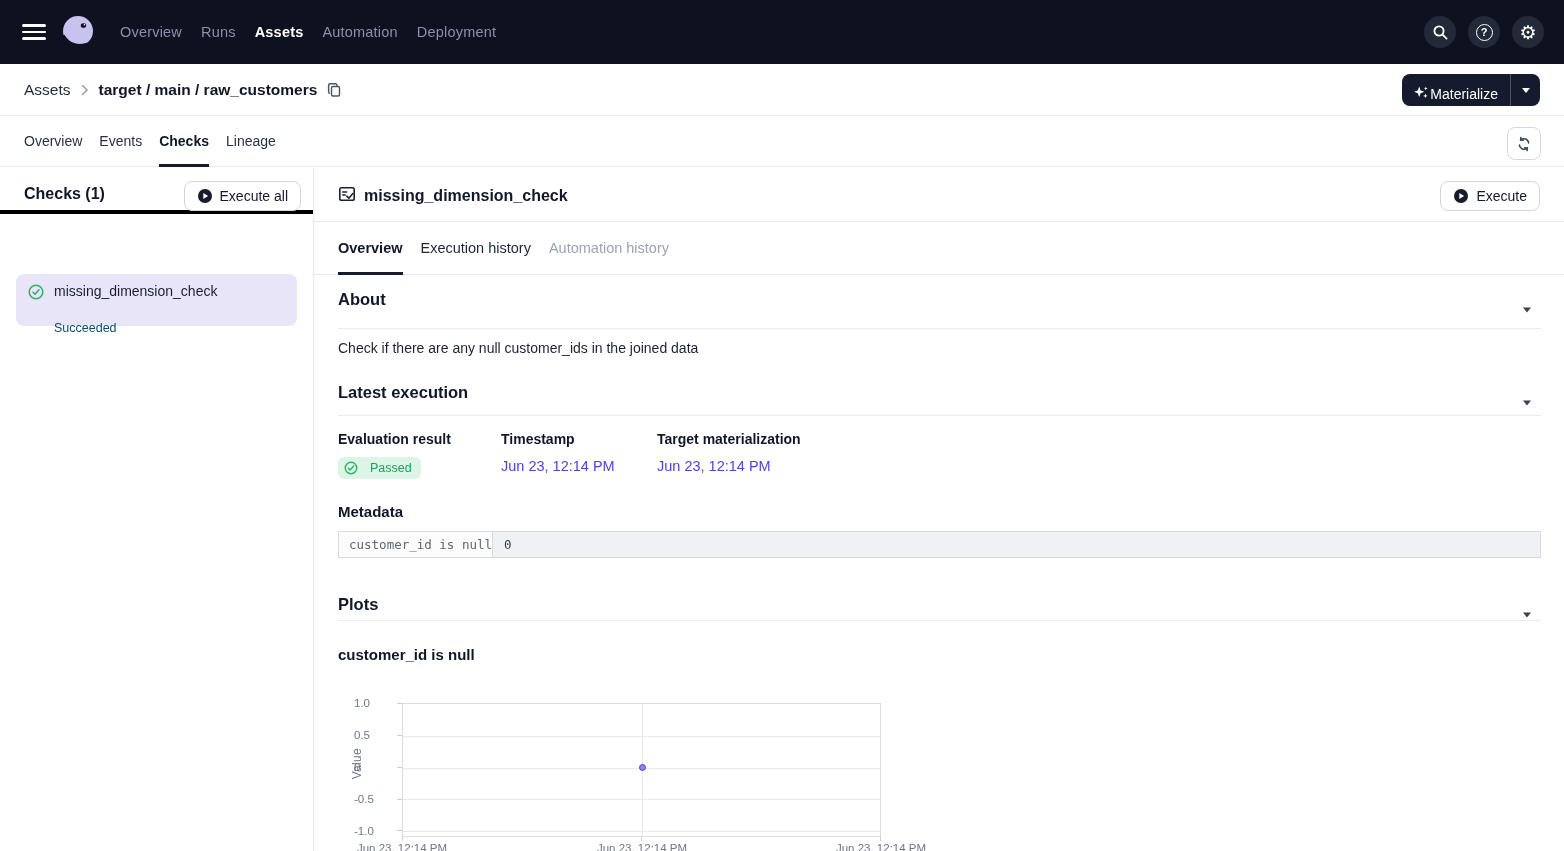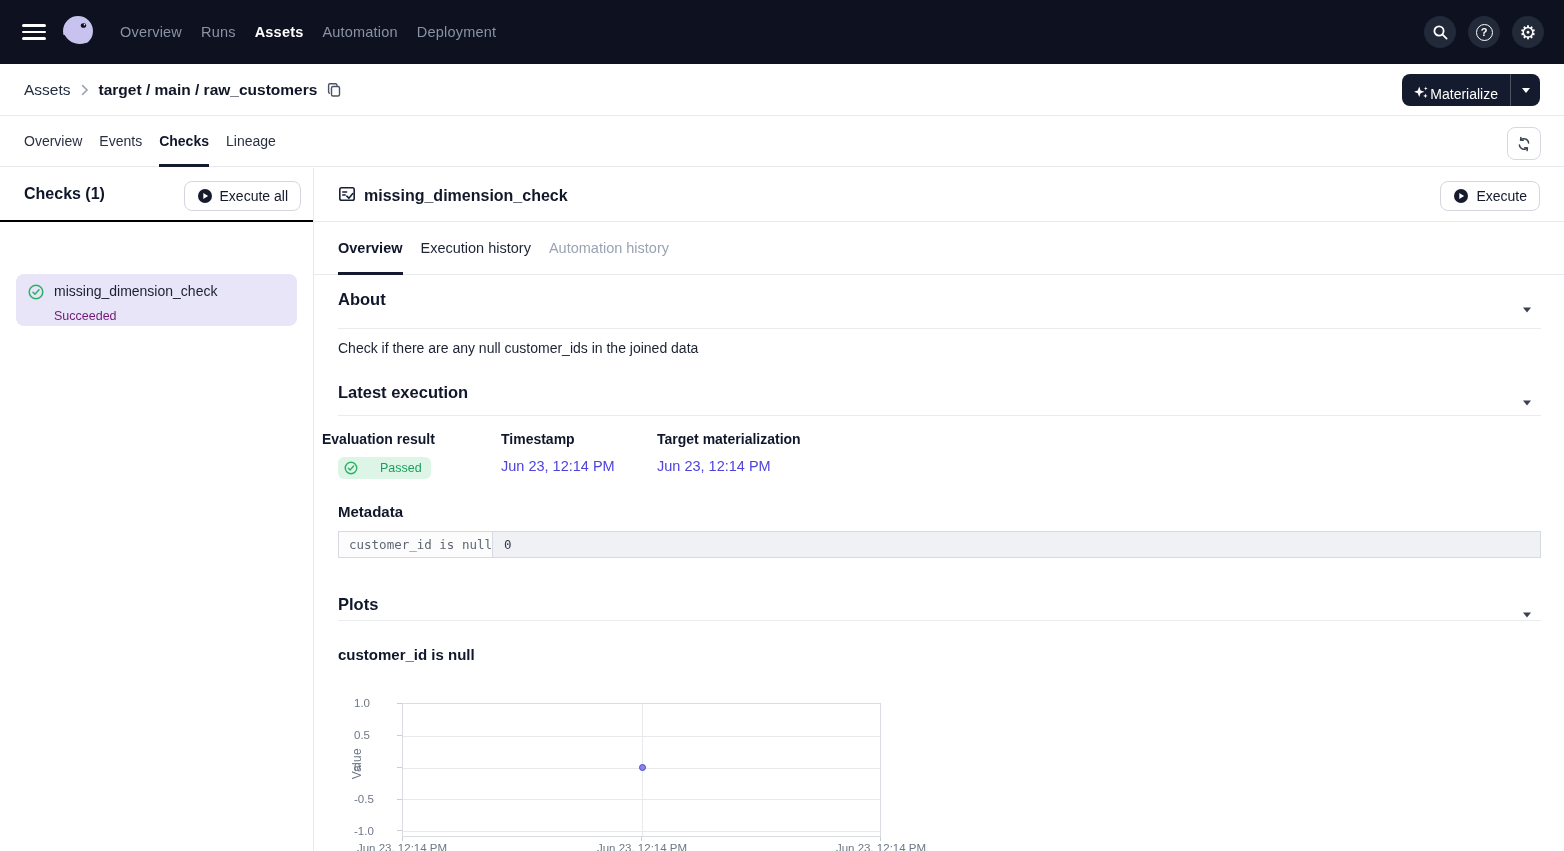--- a/index.html
+++ b/index.html
@@ -32,51 +32,51 @@
 
   
   .tabrow { position:absolute; top:116px; left:0; width:1564px; height:51px; border-bottom:1px solid #E8EAEE; display:flex; align-items:stretch; gap:17px; padding:0 24px; }
   .atab { display:flex; align-items:center; font-size:14px; color:#283043; font-weight:500; position:relative; cursor:pointer; }
   .atab.active { color:#10172A; font-weight:700; }
   .atab.active::after { content:""; position:absolute; left:0; right:0; bottom:-1px; height:3px; background:#151A2E; }
   .refresh-btn { position:absolute; top:127px; left:1507px; width:34px; height:33px; border:1px solid #D5D9DF; border-radius:8px; background:#fff; display:flex; align-items:center; justify-content:center; cursor:pointer; }
 
   
   .leftpanel { position:absolute; top:168px; left:0; width:313px; height:683px; background:#fff; }
-  .lp-header { position:absolute; top:0; left:0; width:100%; height:54px; border-bottom:2px solid #000000; }
+  .lp-header { position:absolute; top:0; left:0; width:100%; height:46px; border-bottom:4px solid #000000; }
   .lp-title { position:absolute; left:24px; top:17px; font-size:16px; font-weight:700; color:#10172A; }
   .btn-light { display:inline-flex; align-items:center; gap:7px; height:30px; padding:0 12px; background:#fff; border:1px solid #D3D7DD; border-radius:8px; font-size:14px; font-weight:500; color:#141A2C; cursor:pointer; font-family:"Liberation Sans", sans-serif; }
   .lp-exec { position:absolute; right:12px; top:13px; }
   .filter-wrap { position:absolute; left:16px; top:68px; width:281px; height:31px; }
   .filter-input { width:100%; height:100%; border:1px solid #C9CED6; border-radius:8px; padding:0 10px 0 31px; font-size:13.5px; color:#28304A; font-family:"Liberation Sans", sans-serif; outline:none; background:#fff; }
   .filter-input::placeholder { color:#9AA1AE; }
   .filter-search-icon { position:absolute; left:10px; top:9px; }
   .check-item { position:absolute; left:16px; top:106px; width:281px; height:52px; background:#E8E5F8; border-radius:8px; padding:9px 12px; display:flex; gap:10px; cursor:pointer; }
   .check-item-name { font-size:14px; color:#19202F; line-height:17px; }
-  .check-item-status { font-size:12.5px; color:#701a75; margin-top:9px; }
+  .check-item-status { font-size:12.5px; color:#0c4a6e; margin-top:21px; }
 
   
   .mainpanel { position:absolute; top:168px; left:313px; width:1251px; height:683px; border-left:1px solid #E8EAEE; background:#fff; }
   .mp-header { position:absolute; top:0; left:0; width:100%; height:54px; border-bottom:1px solid #E8EAEE; }
   .mp-title-wrap { position:absolute; left:24px; top:17px; display:flex; align-items:center; gap:8px; }
   .mp-title { font-size:16px; font-weight:700; color:#121829; }
   .mp-exec { position:absolute; right:24px; top:13px; }
   .mp-tabs { position:absolute; top:54px; left:0; width:100%; height:53px; border-bottom:1px solid #E8EAEE; display:flex; gap:18px; padding:0 24px; }
   .mtab { display:flex; align-items:center; font-size:14.5px; color:#1E2536; font-weight:500; position:relative; cursor:pointer; }
   .mtab.active { color:#10172A; font-weight:700; }
   .mtab.active::after { content:""; position:absolute; left:0; right:0; bottom:-1px; height:3px; background:#151A2E; }
   .mtab.disabled { color:#9AA3B4; }
 
   .sec-h { position:absolute; left:24px; font-size:16.5px; font-weight:700; color:#10172A; }
   .sec-caret { position:absolute; left:1208px; width:12px; cursor:pointer; }
   .divider { position:absolute; left:24px; width:1203px; height:1px; background:#E9EBEE; }
   .desc { position:absolute; left:24px; font-size:14px; color:#1B2233; }
 
   .col-h { position:absolute; font-size:14px; font-weight:700; color:#10172A; }
-  .pill { position:absolute; left:24px; height:22px; display:inline-flex; align-items:center; gap:22px; padding:0 9px 0 6px; background:#DDF5E7; border-radius:6px; font-size:12.5px; color:#1E9E5C; font-weight:500; }
+  .pill { position:absolute; left:24px; height:22px; display:inline-flex; align-items:center; gap:12px; padding:0 9px 0 6px; background:#DDF5E7; border-radius:6px; font-size:12.5px; color:#1E9E5C; font-weight:500; }
   .ts-link { position:absolute; font-size:14.5px; color:#4F43DD; cursor:pointer; }
 
   .meta-table { position:absolute; left:24px; top:363px; width:1203px; height:27px; border:1px solid #D6DAE0; display:flex; font-family:"DejaVu Sans Mono", monospace; font-size:12.5px; }
   .meta-key { width:154px; background:#FCFCFD; border-right:1px solid #D6DAE0; color:#5F6775; display:flex; align-items:center; padding-left:10px; }
   .meta-val { flex:1; background:#F0F1F4; color:#333B4C; display:flex; align-items:center; padding-left:11px; }
 
   .chart-title { position:absolute; left:24px; top:478px; font-size:15px; font-weight:700; color:#10172A; }
   .plotbox { position:absolute; left:88px; top:535px; width:479px; height:134px; border:1px solid #D9DCE1; }
   .hgrid { position:absolute; left:0; width:100%; height:1px; background:#E7E9ED; }
   .vgrid { position:absolute; top:0; left:239px; width:1px; height:100%; background:#E7E9ED; }
@@ -240,21 +240,21 @@
     <div class="desc" style="top:172px;">Check if there are any null customer_ids in the joined data</div>
 
     <div class="sec-h" style="top:215px;">Latest execution</div>
     <span class="sec-caret" style="top:224px;">
       <svg width="10" height="6" viewBox="0 0 10 6">
           <path d="M1 0.5 h8 L5 5.5 Z" fill="#3A4150"></path>
         </svg>
     </span>
     <div class="divider" style="top:247px;"></div>
 
-    <div class="col-h" style="left:8px; top:263px;">Evaluation result</div>
+    <div class="col-h" style="left:24px; top:263px;">Evaluation result</div>
     <div class="col-h" style="left:187px; top:263px;">Timestamp</div>
     <div class="col-h" style="left:343px; top:263px;">Target materialization</div>
 
     <div class="pill" style="top:289px;">
       <svg width="14" height="14" viewBox="0 0 16 16" fill="none" stroke="#2FAF68" stroke-width="1.6" stroke-linecap="round" stroke-linejoin="round">
         <circle cx="8" cy="8" r="6.6"></circle>
           <path d="M5 8.3 l2 2 l4 -4.5"></path>
       </svg>
       <span>Passed</span>
     </div>

